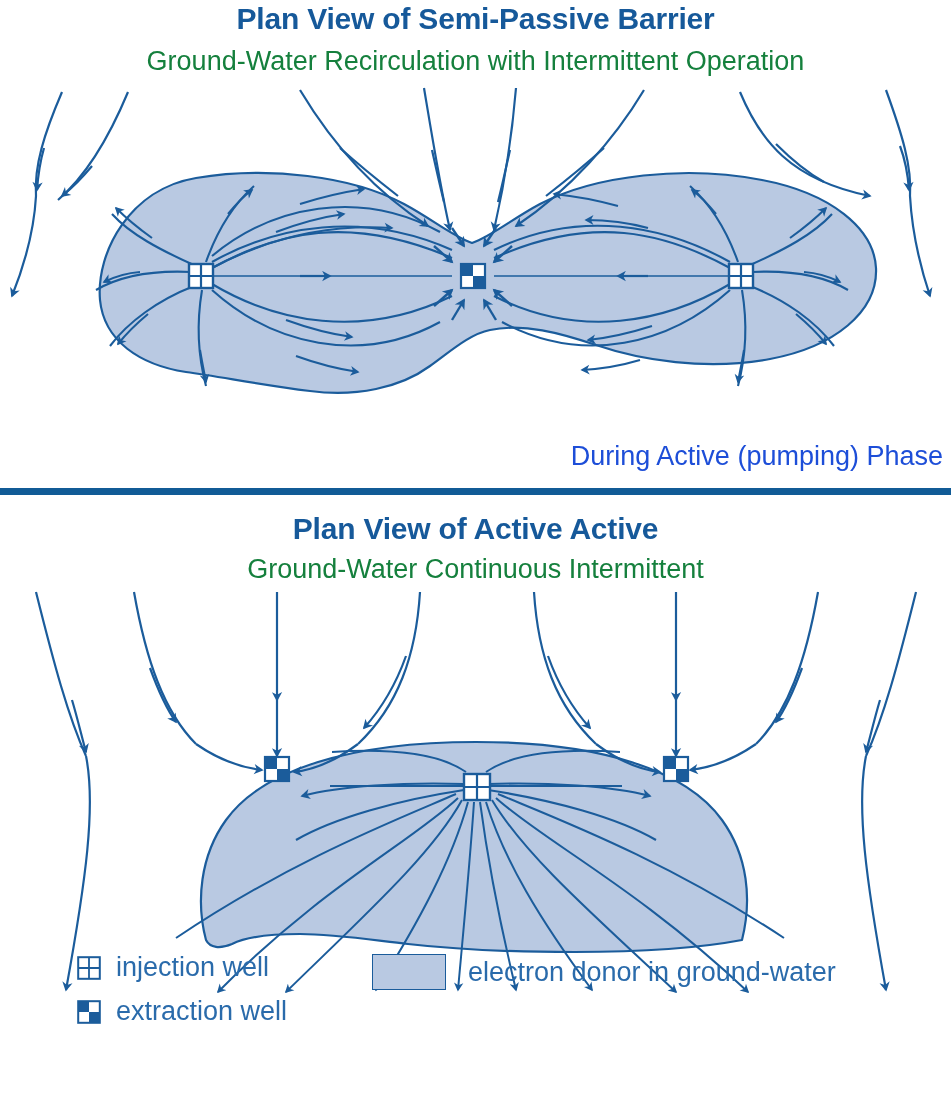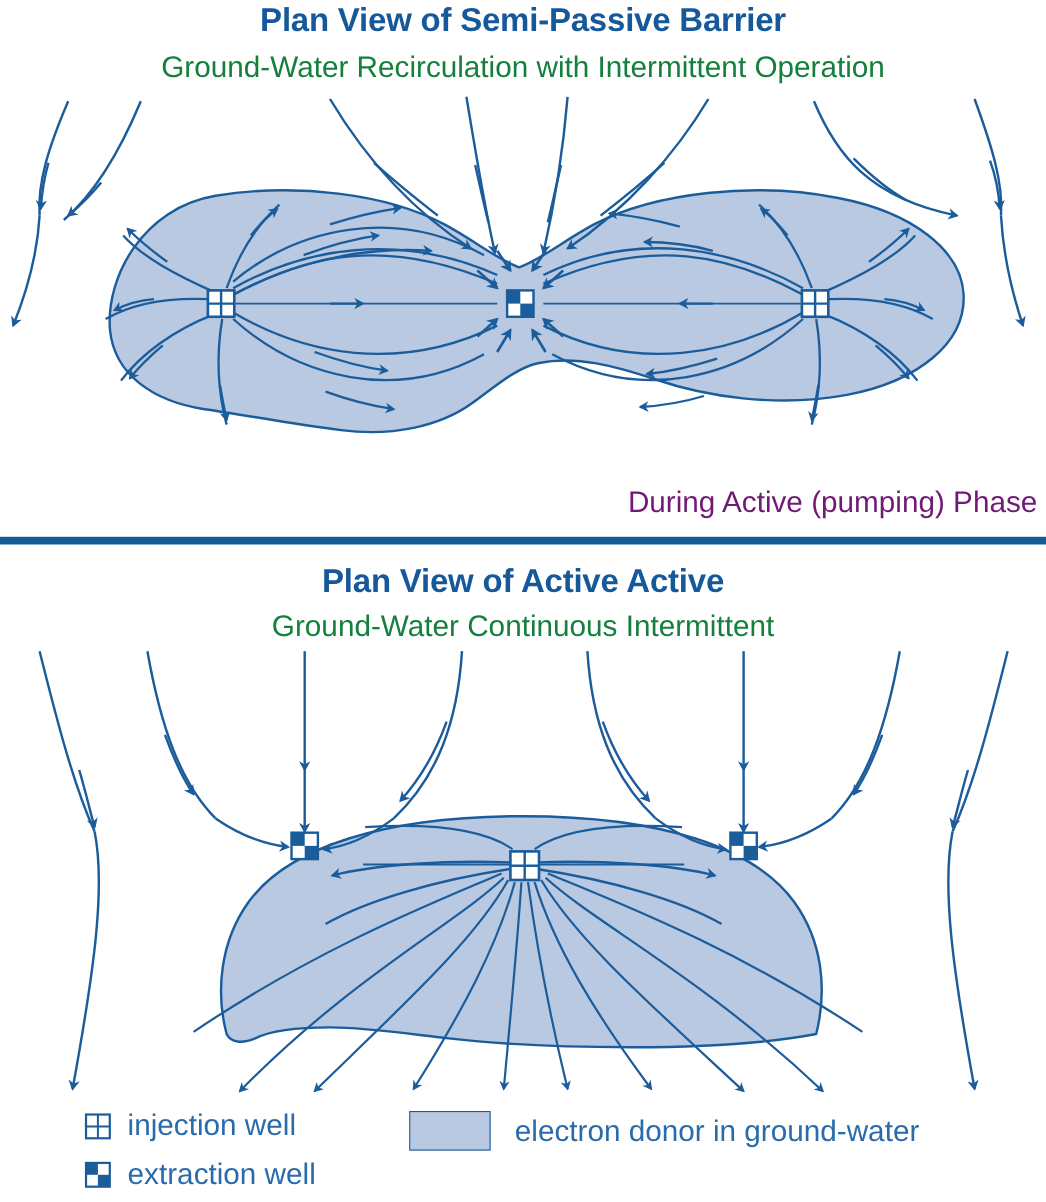--- a/index.html
+++ b/index.html
@@ -6,30 +6,30 @@
   body{width:951px;height:1093px;position:relative;overflow:hidden;
        font-family:"Liberation Sans", sans-serif;color:#1b5c9b;}
   .stage{position:absolute;inset:0;width:951px;height:1093px;}
   svg.layer{position:absolute;left:0;top:0;width:951px;height:1093px;}
 
   .t-main{position:absolute;width:100%;text-align:center;
           font-weight:bold;font-size:30px;letter-spacing:-0.2px;
           color:#16599a;white-space:nowrap;}
   .t-sub{position:absolute;width:100%;text-align:center;
          font-size:27px;color:#15803d;white-space:nowrap;}
-  .t-right{position:absolute;font-size:27px;color:#701a75;
+  .t-right{position:absolute;font-size:27px;color:#1d4ed8;
            white-space:nowrap;text-align:right;}
 
   #title1{top:2px;}
   #sub1{top:46px;}
   #phase1{top:441px;right:8px;}
   #title2{top:512px;}
   #sub2{top:554px;}
 
-  .legend{position:absolute;left:0;top:1008px;width:856px;height:85px;padding-left:26px;}
+  .legend{position:absolute;left:0;top:952px;width:856px;height:85px;padding-left:26px;}
   .lg-row{position:absolute;display:flex;align-items:center;}
   .lg-label{font-size:27px;color:#2a6bab;white-space:nowrap;}
   #lg-inj{left:76px;top:0px;}
   #lg-ext{left:76px;top:44px;}
   #lg-donor{left:372px;top:2px;justify-content:center;}
   .sym{margin-right:14px;flex:none;}
   .swatch{width:72px;height:34px;background:#b9c9e2;
           border:1.6px solid #1b5c9b;margin-right:22px;flex:none;}
 </style>
 </head>

